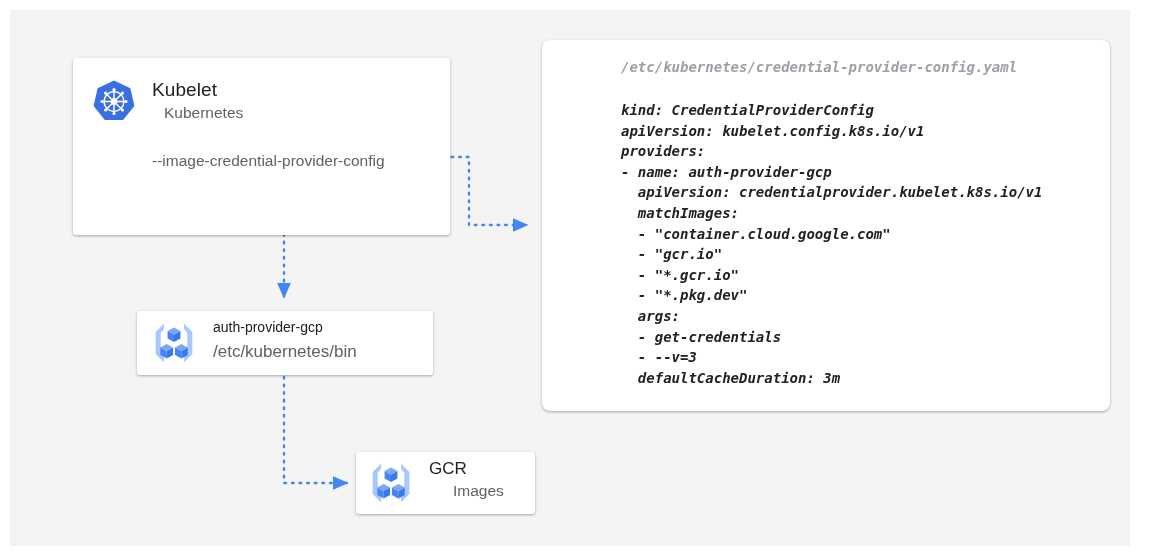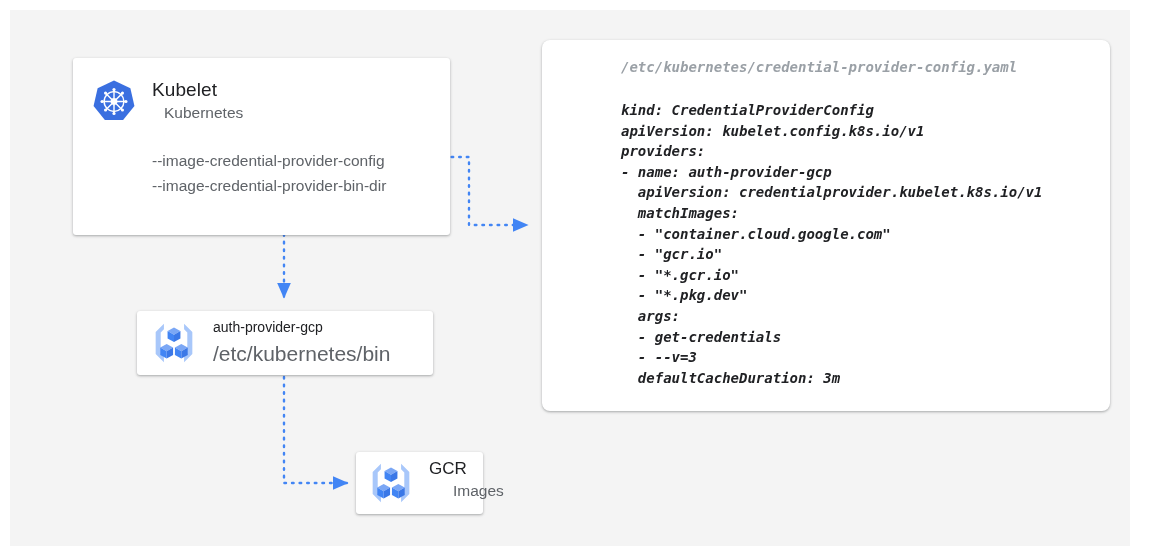--- a/index.html
+++ b/index.html
@@ -84,29 +84,29 @@
   #auth-card .title {
     position: absolute;
     left: 76px; top: 8px;
     font-size: 14px;
     color: #202124;
     white-space: nowrap;
   }
   #auth-card .subtitle {
     position: absolute;
     left: 76px; top: 31px;
-    font-size: 21px;
+    font-size: 17px;
     color: #5f6368;
     white-space: nowrap;
   }
 
   
   #gcr-card {
     left: 356px; top: 452px;
-    width: 127px; height: 62px;
+    width: 179px; height: 62px;
   }
   #gcr-card .gcr-ico {
     position: absolute;
     left: 12px; top: 9px;
     width: 46px; height: 44px;
   }
   #gcr-card .title {
     position: absolute;
     left: 73px; top: 7px;
     font-size: 17px;
@@ -211,21 +211,20 @@
           <circle cx="68.4" cy="67.4" r="3.4"></circle>
           <circle cx="68.4" cy="30.6" r="3.4"></circle>
           <circle cx="31.6" cy="67.4" r="3.4"></circle>
         </g>
       </svg>
     </span>
     <div class="title">Kubelet</div>
     <div class="subtitle">Kubernetes</div>
     <div class="flags">
       <div>--image-credential-provider-config</div>
-      <div>--image-credential-provider-bin-dir</div>
     </div>
   </div>
 
   <div class="card" id="auth-card">
     <span class="gcr-ico">
       <svg viewBox="0 0 100 96" width="46" height="44" xmlns="http://www.w3.org/2000/svg">
         <path d="M28 6 L10 24 L10 72 L28 90 L28 78 L21 71 L21 25 L28 18 Z" fill="#a8c7fa"></path>
         <path d="M72 6 L90 24 L90 72 L72 90 L72 78 L79 71 L79 25 L72 18 Z" fill="#a8c7fa"></path>
         <g>
           <polygon points="50,14 64,22 50,30 36,22" fill="#7ba7f5"></polygon>

